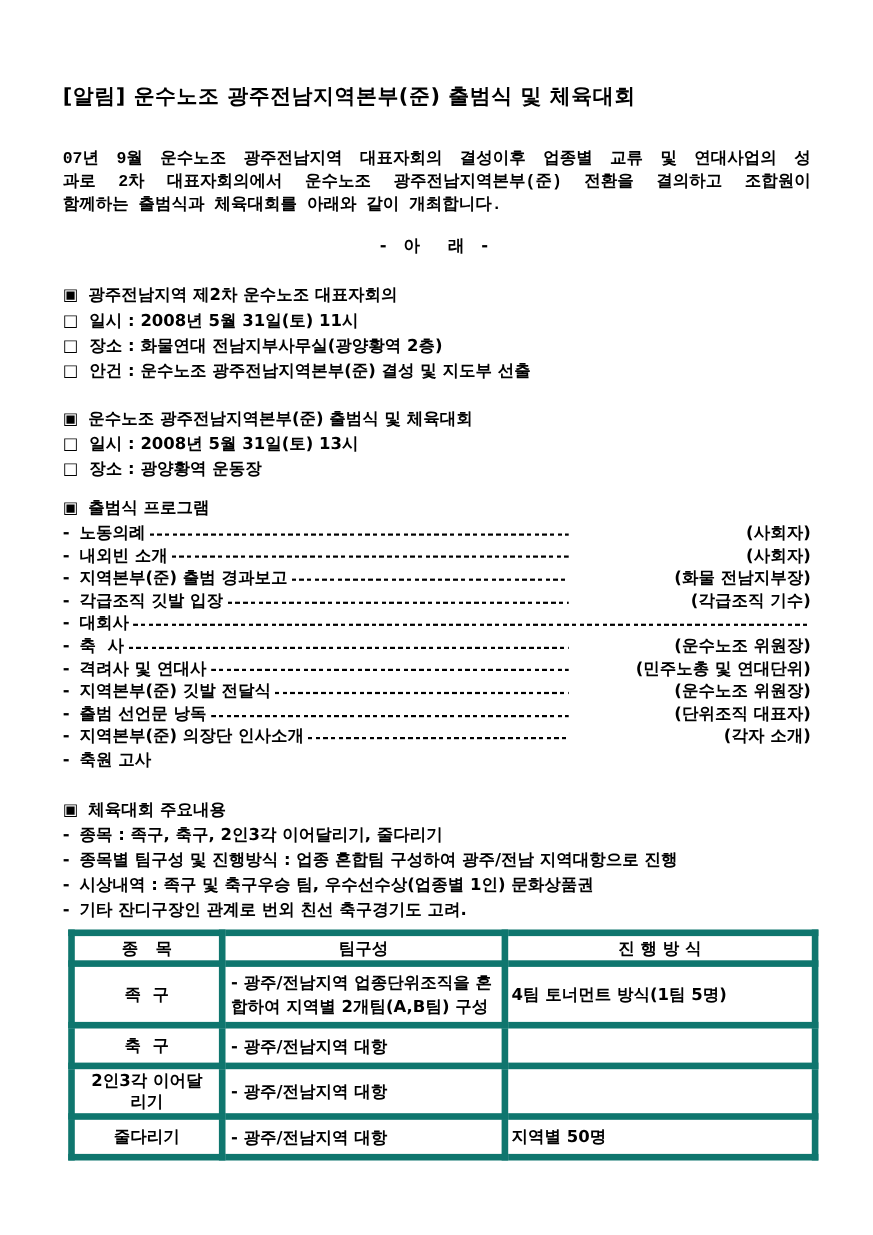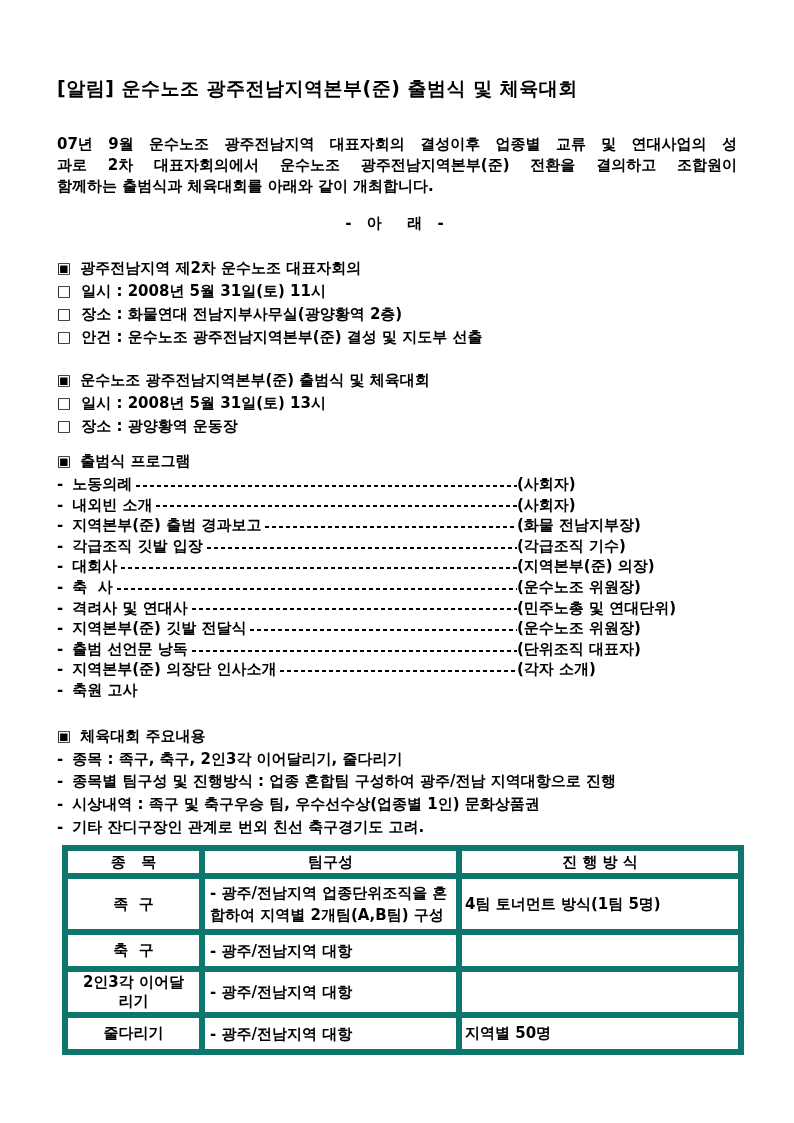--- a/index.html
+++ b/index.html
@@ -21,21 +21,21 @@
   }
   
   .doc-title {
     font-size: 19px;
     line-height: 24px;
     white-space: pre-wrap;
     letter-spacing: 0.5px;
     margin-bottom: 34px;
   }
   
-  .intro { margin-bottom: 16px; font-size: 15px; }
+  .intro { margin-bottom: 16px; font-size: 15px; font-family: Liberation Mono, monospace; }
   .intro-line {
     line-height: 21px;
     white-space: pre-wrap;
   }
   .intro-line.fill {
     text-align: justify;
     text-align-last: justify;
   }
   
   .divider-line {
@@ -72,21 +72,21 @@
   }
   .p-marker { margin-right: 9px; flex: none; }
   .p-label { flex: none; white-space: pre-wrap; padding-right: 4px; }
   .leader {
     flex: 1 1 auto;
     height: 2px;
     align-self: center;
     margin-top: 3px;
     background: repeating-linear-gradient(90deg, #000 0 4px, transparent 4px 7px);
   }
-  .p-role { flex: none; width: 220px; white-space: pre-wrap; }
+  .p-role { flex: none; width: 220px; white-space: pre-wrap; text-align: right; }
   
   .sports-section { font-size: 15px; }
   .sports-section .section-heading { margin-bottom: 0; }
   .bullet-line {
     display: flex;
     line-height: 22.7px;
     white-space: pre-wrap;
   }
   .bullet-line .p-marker { margin-right: 9px; }
   
@@ -190,21 +190,20 @@
     <div class="program-line">
       <span class="p-marker">-</span>
       <span class="p-label">각급조직 깃발 입장</span>
       <span class="leader"></span>
       <span class="p-role">(각급조직 기수)</span>
     </div>
     <div class="program-line">
       <span class="p-marker">-</span>
       <span class="p-label">대회사</span>
       <span class="leader"></span>
-      <span class="p-role">(지역본부(준) 의장)</span>
     </div>
     <div class="program-line">
       <span class="p-marker">-</span>
       <span class="p-label">축  사</span>
       <span class="leader"></span>
       <span class="p-role">(운수노조 위원장)</span>
     </div>
     <div class="program-line">
       <span class="p-marker">-</span>
       <span class="p-label">격려사 및 연대사</span>

